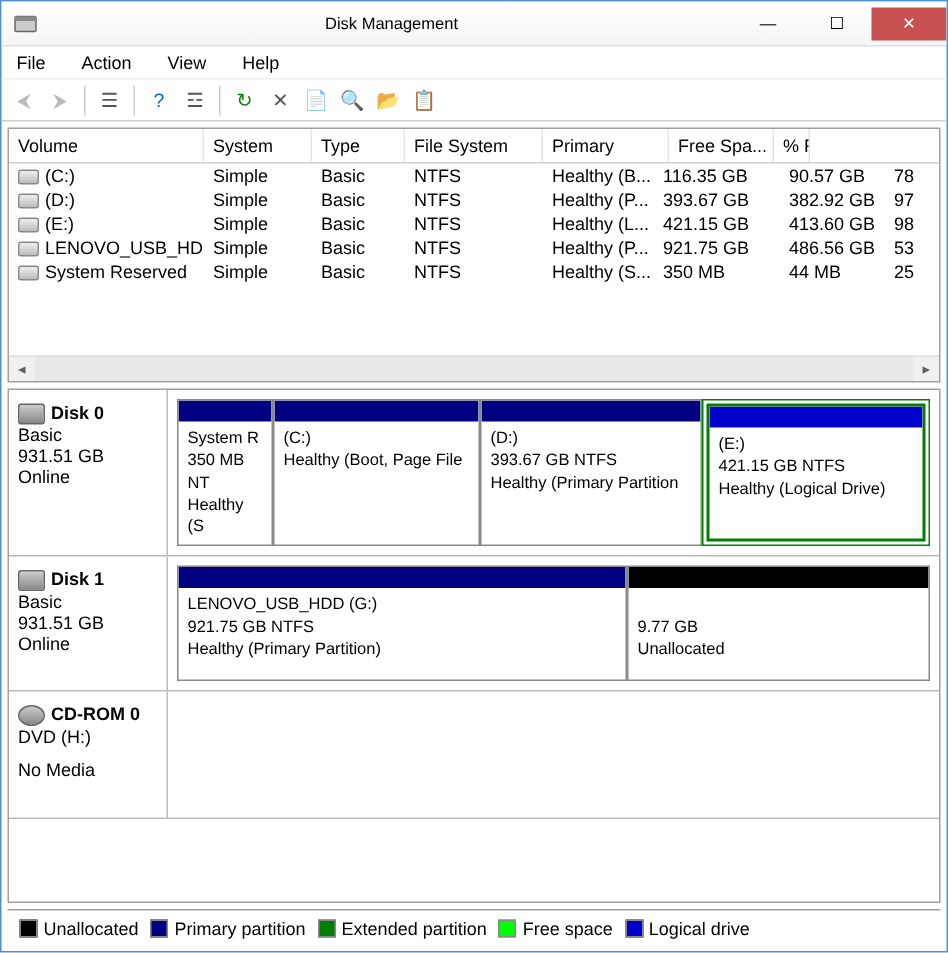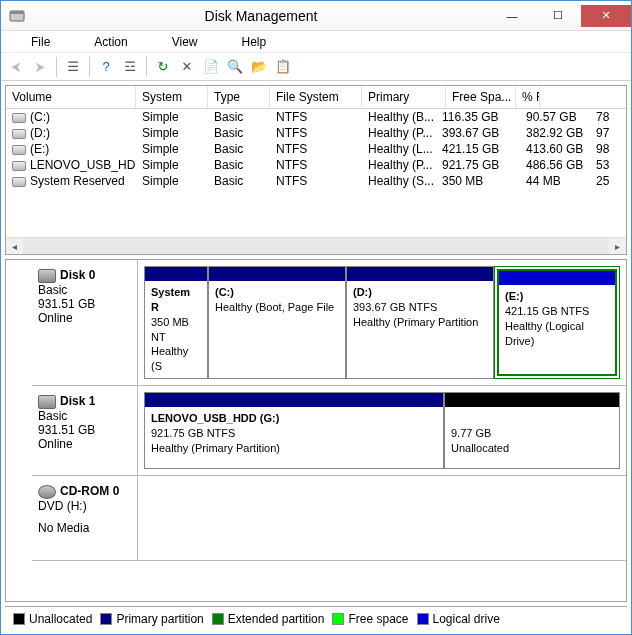--- a/index.html
+++ b/index.html
@@ -1,50 +1,50 @@
 <!DOCTYPE html>
 <html><head>
 <meta charset="utf-8">
 <style>
 * { box-sizing: border-box; margin: 0; padding: 0; }
 body { font-family: "Segoe UI", Tahoma, sans-serif; font-size: 12px; background: #fff; color: #000; width: 632px; height: 635px; overflow: hidden; display: flex; flex-direction: column; border: 1px solid #4a90d9; }
 .titlebar { height: 30px; background: linear-gradient(#fff,#f5f5f5); display: flex; align-items: center; border-bottom: 1px solid #ddd; }
 .titlebar-icon { width: 16px; height: 16px; margin: 0 8px; }
-.titlebar-title { flex: 1; text-align: center; font-size: 14px; }
+.titlebar-title { flex: 1; text-align: center; font-size: 11px; }
 .wbtns { display: flex; }
 .wbtn { width: 46px; height: 22px; display: flex; align-items: center; justify-content: center; font-size: 11px; }
 .wbtn.close { background: #c75050; color: #fff; width: 50px;}
 .menubar { height: 22px; display: flex; align-items: center; padding: 0 4px; gap: 12px; font-size: 12px; border-bottom: 1px solid #eee;}
-.menubar span { padding: 2px 6px; margin-left: 20px; }
+.menubar span { padding: 2px 6px; }
 .toolbar { height: 28px; display: flex; align-items: center; padding: 0 4px; gap: 2px; border-bottom: 1px solid #d0d0d0;}
 .tbtn { width: 22px; height: 22px; display:flex; align-items:center; justify-content:center; font-size:13px; color:#555;}
 .tbtn.disabled { opacity:.4;}
 .tbsep { width: 1px; height: 20px; background: #ccc; margin: 0 3px;}
 .list { border: 1px solid #a0a0a0; margin: 4px; height: 170px; display:flex; flex-direction:column; overflow:hidden;}
 .list-head { display:flex; background: #fff; border-bottom: 1px solid #d0d0d0; flex-shrink:0;}
 .list-head div { padding: 4px 6px; border-right: 1px solid #e4e4e4; font-size: 12px; overflow:hidden; white-space:nowrap;}
 .list-body { overflow:auto; flex:1;}
 .row { display:flex; }
 .row > div { padding: 1px 6px; font-size: 12px; overflow:hidden; white-space:nowrap; text-overflow: clip;}
 .c-vol{width:130px;}.c-lay{width:72px;}.c-typ{width:62px;}.c-fs{width:92px;}.c-st{width:74px;}.c-cap{width:84px;}.c-free{width:70px;}.c-pct{width:24px;}
 .drv-ico{display:inline-block;width:14px;height:10px;background:linear-gradient(#eee,#bbb);border:1px solid #888;border-radius:2px;margin-right:4px;vertical-align:middle;}
 .hscroll{height:17px;background:#f0f0f0;display:flex;align-items:center;border-top:1px solid #ddd;}
 .hscroll .ar{width:17px;height:17px;display:flex;align-items:center;justify-content:center;color:#606060;font-size:10px;}
 .hscroll .track{flex:1;background:#e8e8e8;height:17px;}
-.graph{border:1px solid #a0a0a0;margin:0 4px 4px 4px;flex:1;overflow:auto;padding-left:26px;}
+.graph{border:1px solid #a0a0a0;margin:0 4px 4px 4px;flex:1;overflow:auto;}
 .disk-row{display:flex;border-bottom:1px solid #bbb;min-height:90px;}
 .disk-info{width:106px;padding:8px 6px;border-right:1px solid #bbb;font-size:12px;}
 .disk-info .name{font-weight:bold;}
 .disk-ico{display:inline-block;width:18px;height:14px;background:linear-gradient(#ccc,#888);border:1px solid #666;border-radius:2px;margin-right:4px;vertical-align:middle;}
 .disk-parts{flex:1;display:flex;flex-direction:column;padding:6px;}
 .part-wrap{display:flex;gap:0;flex:1;}
 .part{border:1px solid #888;display:flex;flex-direction:column;overflow:hidden;}
 .part .bar{height:14px;background:#000080;}
 .part .txt{padding:4px 6px;font-size:11px;line-height:1.35;}
-.part .ttl{font-weight:bold;}
+.part .ttl{font-weight:normal;}
 .part.sel{border:2px solid #008000;}
 .part.ext{border:1px solid #008000;padding:2px;}
 .part.unalloc .bar{background:#000;}
 .legend{height:24px;border-top:1px solid #a0a0a0;display:flex;align-items:center;gap:8px;padding:0 8px;font-size:12px;margin:0 4px 4px 4px;}
 .sw{display:inline-block;width:12px;height:12px;vertical-align:middle;margin-right:4px;border:1px solid #888;}
 </style>
 </head>
 <body>
 
 <div class="titlebar">

